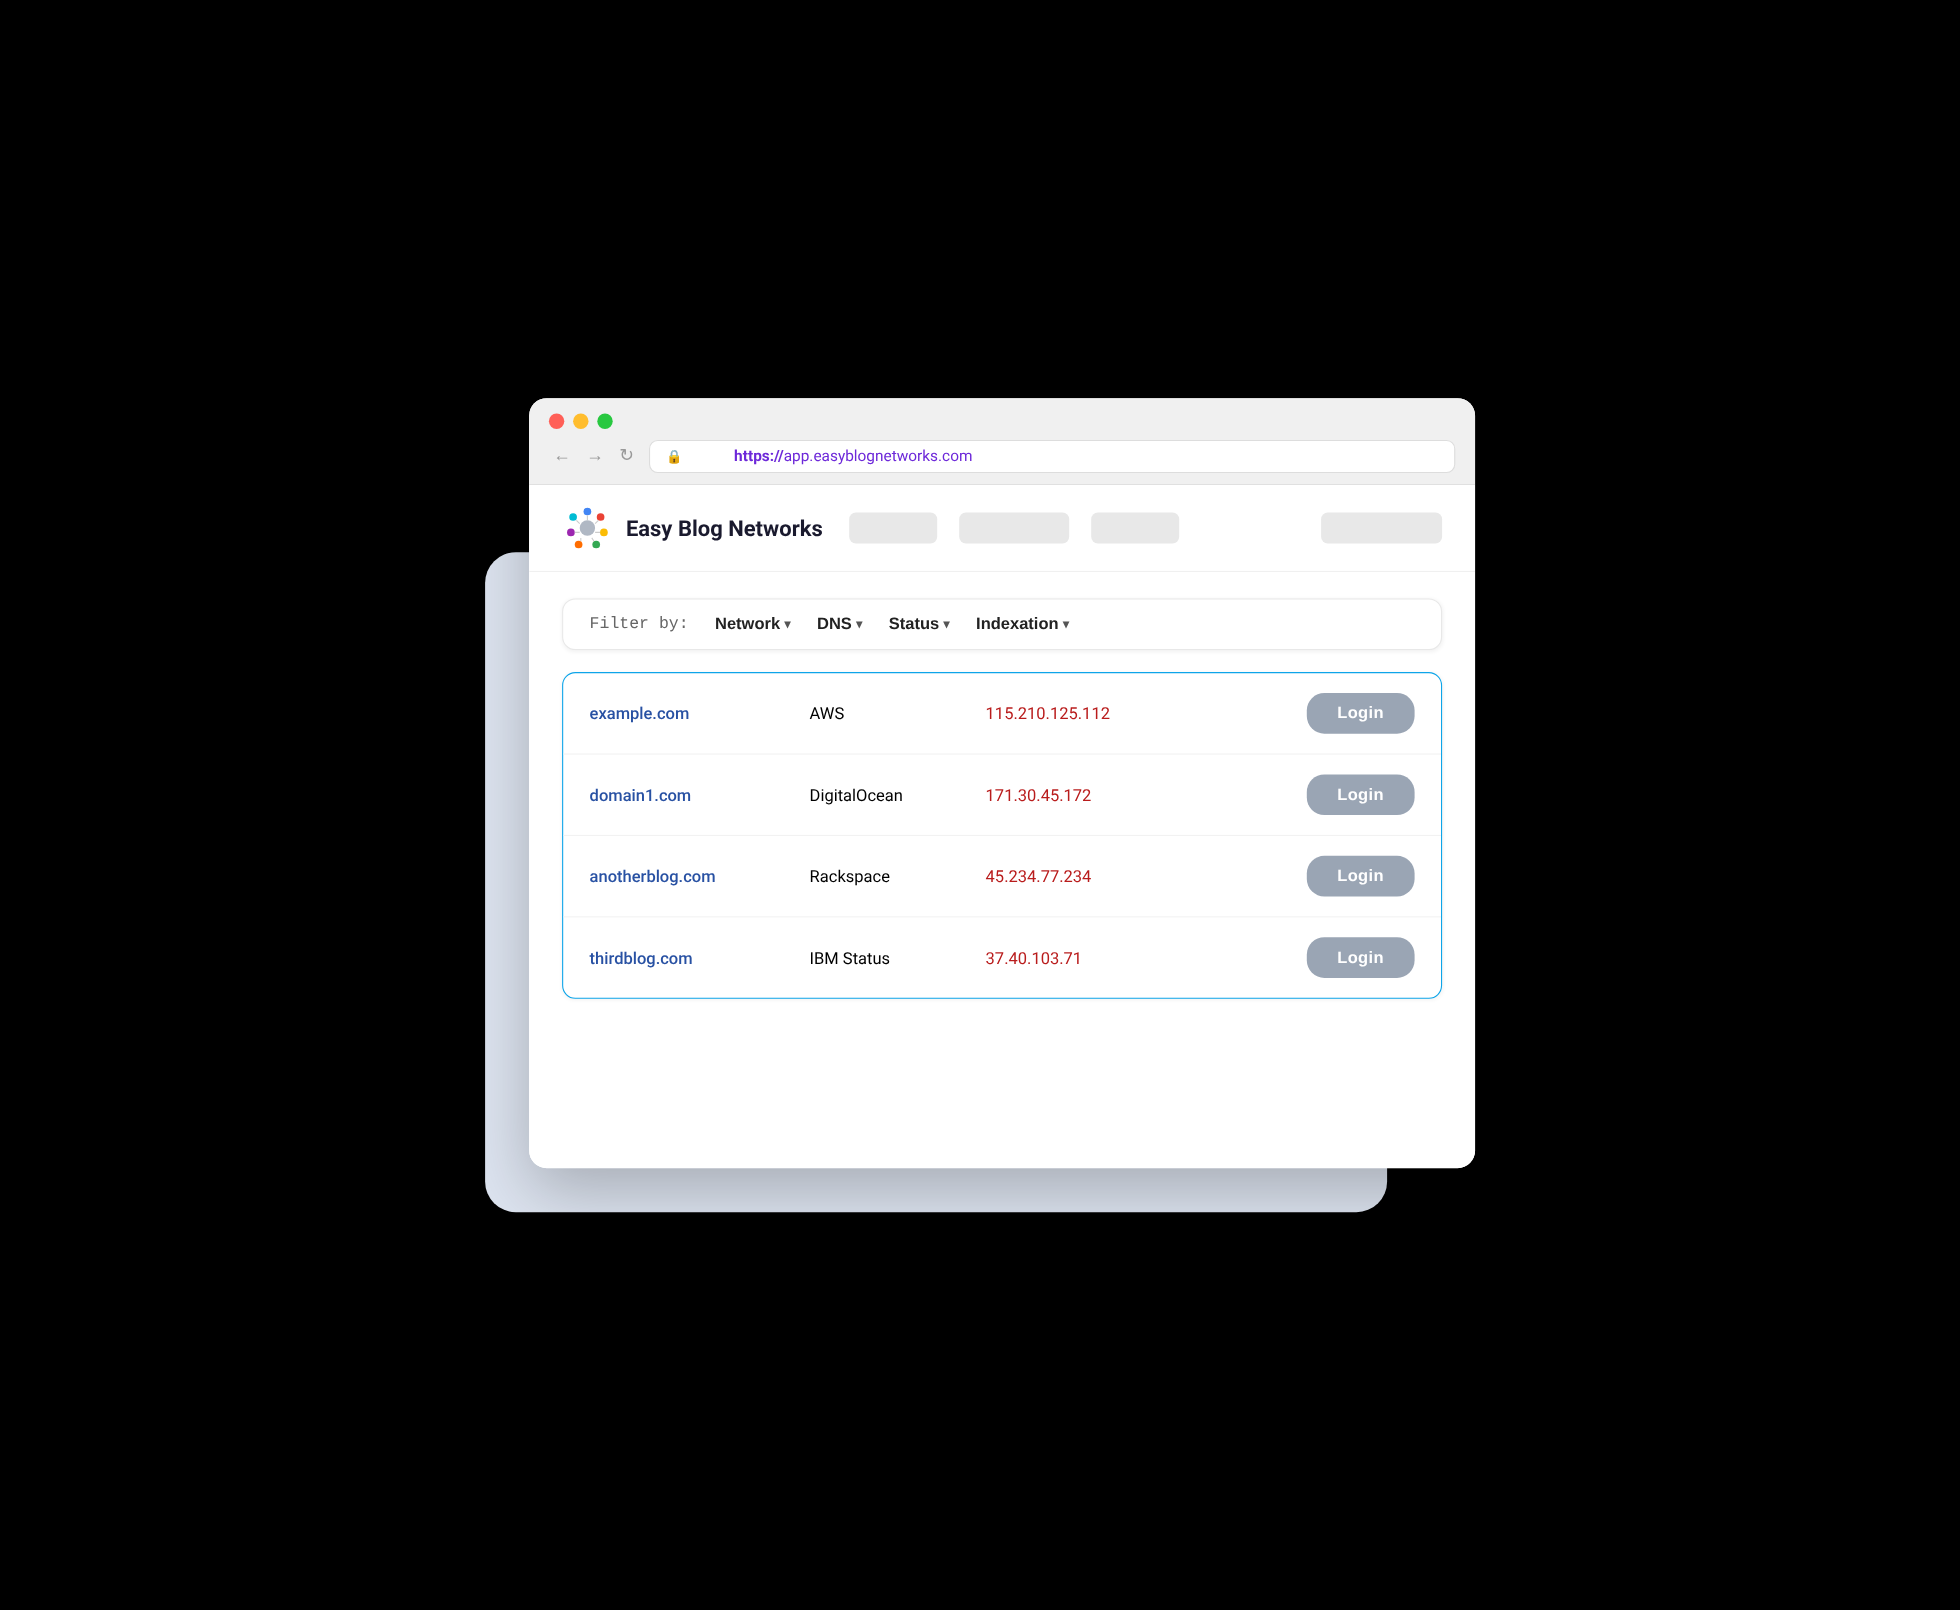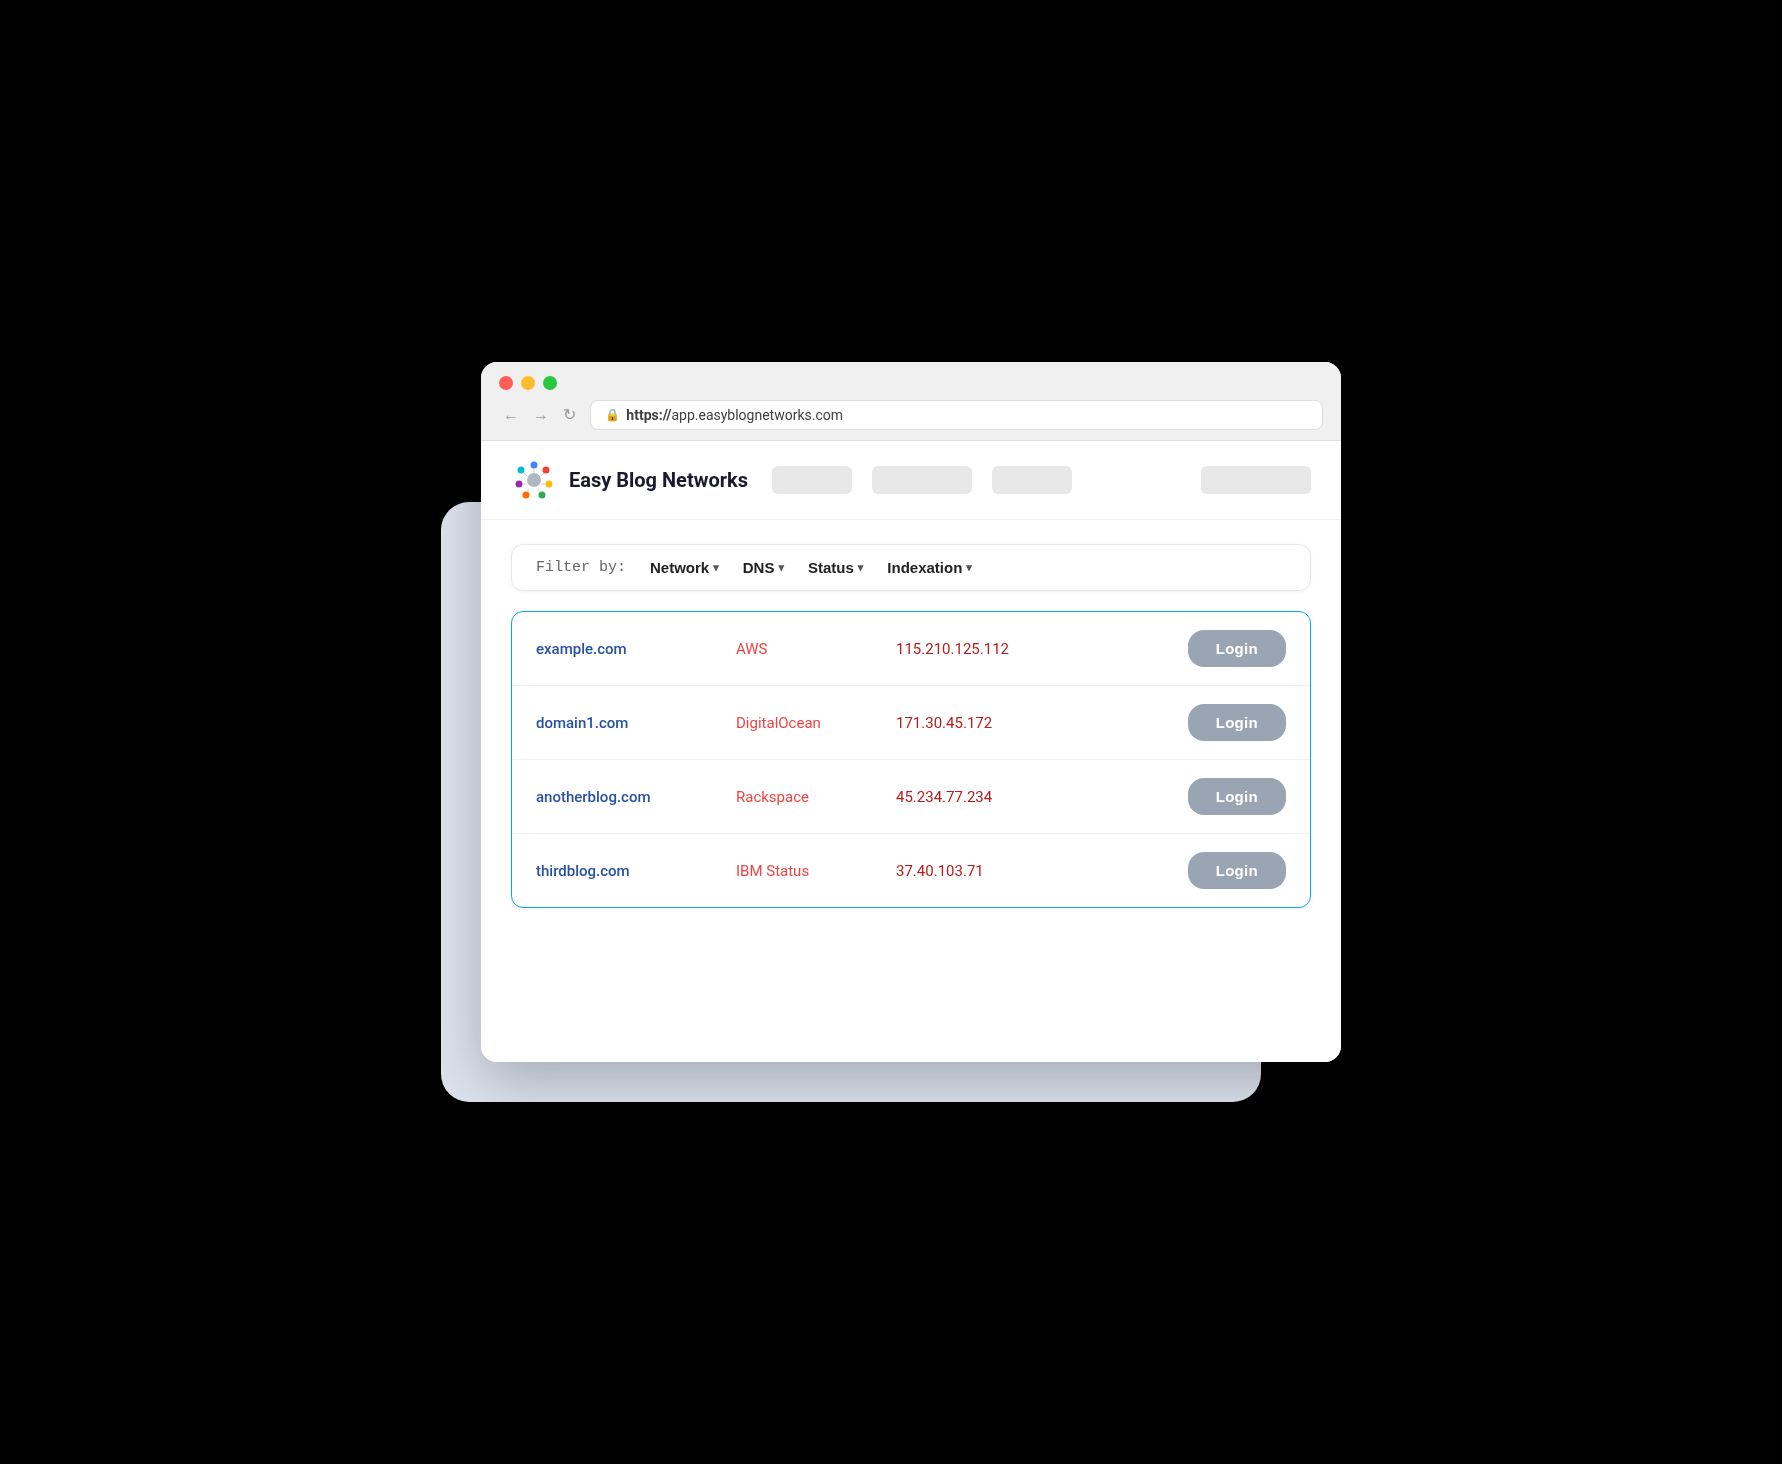--- a/index.html
+++ b/index.html
@@ -107,21 +107,22 @@
       gap: 6px;
     }
 
     .lock-icon {
       color: #999;
       font-size: 12px;
     }
 
     .address-text {
       font-size: 14px;
-      color: #404040;
+      color: #6d28d9;
+      margin-left: 41px;
     }
 
     .address-text strong {
       font-weight: 700;
     }
 
     
     .browser-content {
       flex: 1;
       background: #fff;
@@ -233,21 +234,21 @@
     .col-domain {
       flex: 0 0 200px;
       font-size: 15px;
       color: #2851a3;
       font-weight: 500;
     }
 
     .col-dns {
       flex: 0 0 160px;
       font-size: 15px;
-      color: #ef4444;
+      color: #000000;
     }
 
     .col-ip {
       flex: 0 0 180px;
       font-size: 15px;
       color: #b91c1c;
     }
 
     .col-action {
       flex: 1;

